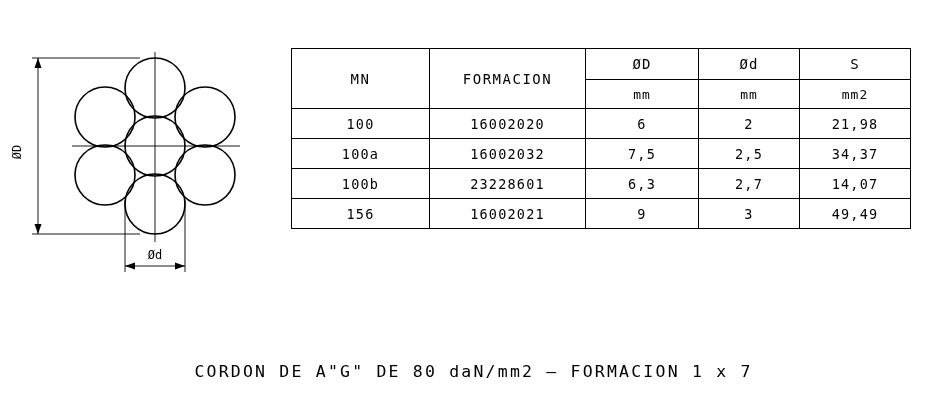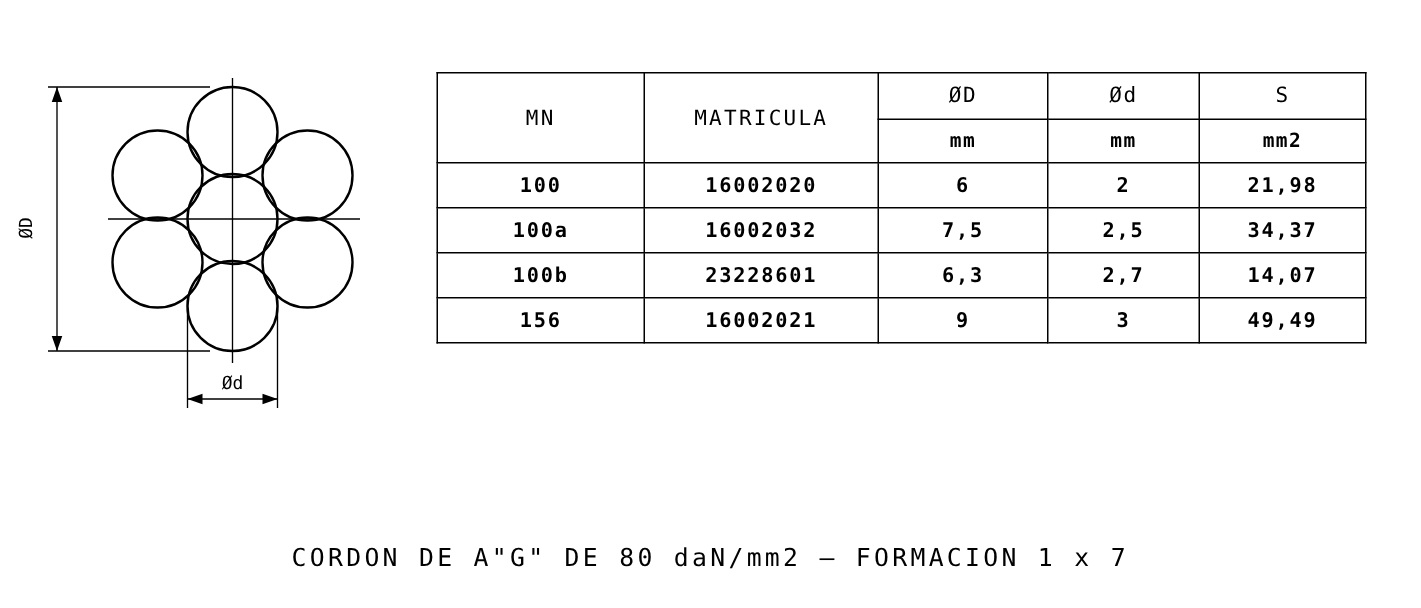--- a/index.html
+++ b/index.html
@@ -50,31 +50,29 @@
   #spec-table .col-dd     { width: 100px; }
   #spec-table .col-s      { width: 110px; }
 
   #spec-table .hdr-sym {
     height: 30px;
     font-size: 14px;
   }
   #spec-table .hdr-unit {
     height: 28px;
     font-size: 13px;
-    font-weight: bold;
   }
   #spec-table .tall-head {
     font-size: 14px;
     letter-spacing: 1.5px;
   }
   #spec-table tbody td {
     height: 29px;
     font-size: 13.5px;
     letter-spacing: 1.2px;
-    font-weight: bold;
   }
 
   
   #caption {
     position: absolute;
     left: 0;
     top: 362px;
     width: 947px;
     text-align: center;
     font-family: "DejaVu Sans Mono", monospace;
@@ -130,21 +128,21 @@
       <polygon points="185,266 175,262.5 175,269.5"></polygon>
     </g>
     <text class="dim-label" x="155" y="259" text-anchor="middle" font-family="DejaVu Sans Mono, monospace" font-size="12">Ød</text>
   </svg>
 </div>
 
 <table id="spec-table">
   <thead>
     <tr>
       <th class="col-mn tall-head" rowspan="2">MN</th>
-      <th class="col-mat tall-head" rowspan="2">MATRICULA</th>
+      <th class="col-mat tall-head" rowspan="2">FORMACION</th>
       <th class="col-d hdr-sym">ØD</th>
       <th class="col-dd hdr-sym">Ød</th>
       <th class="col-s hdr-sym">S</th>
     </tr>
     <tr>
       <th class="hdr-unit">mm</th>
       <th class="hdr-unit">mm</th>
       <th class="hdr-unit">mm2</th>
     </tr>
   </thead>

